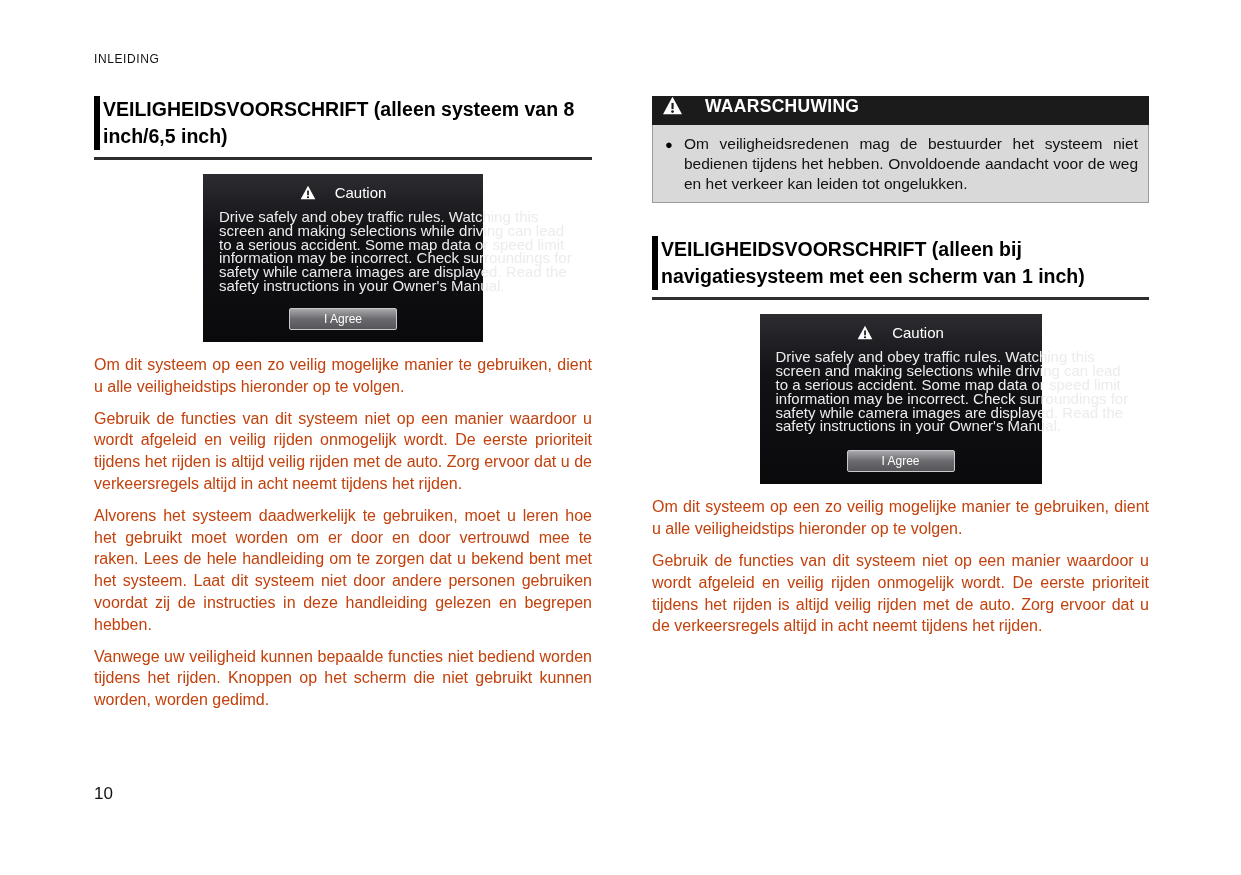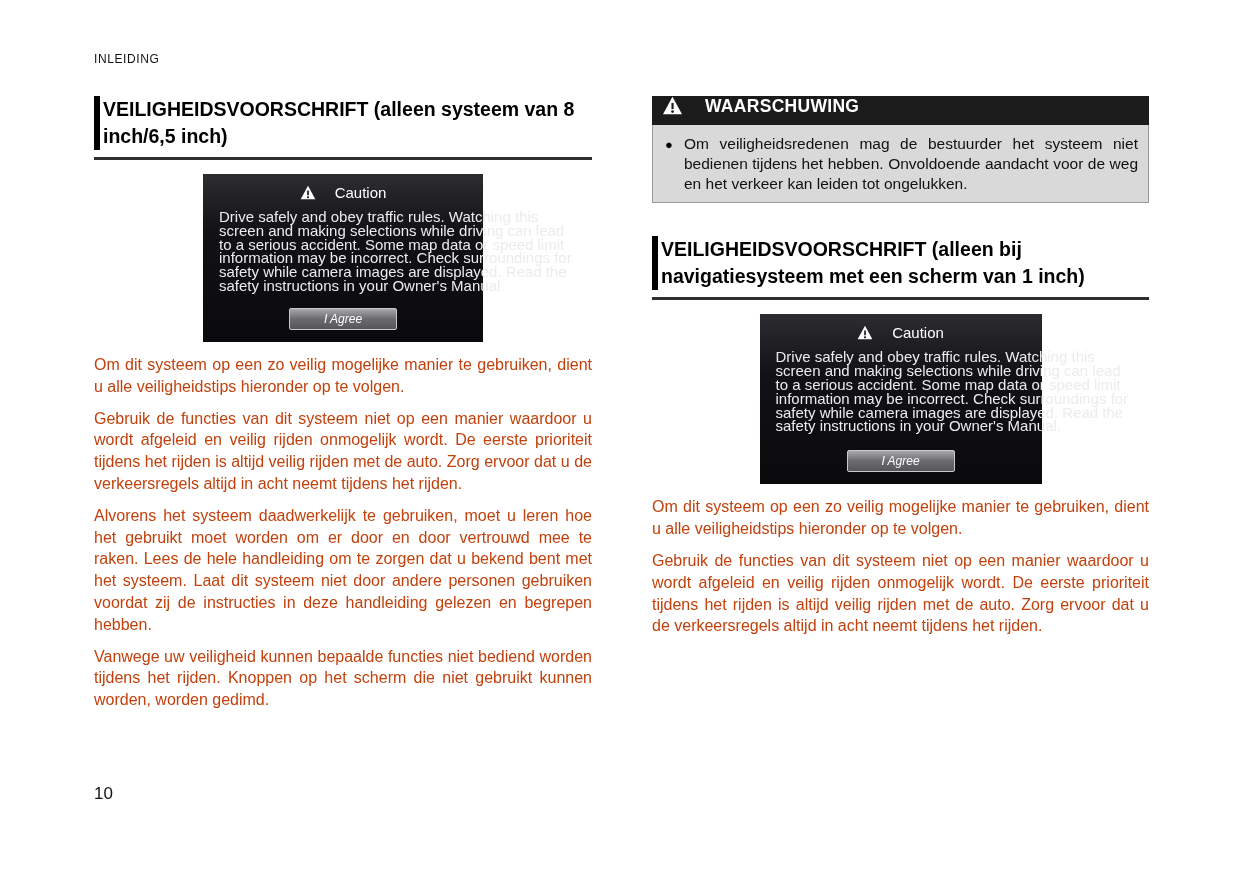--- a/index.html
+++ b/index.html
@@ -62,21 +62,21 @@
     color:#ececec; font-size:15px; line-height:13.8px;
     white-space:nowrap;
   }
   .agree-button {
     width:108px; height:22px;
     margin:4px auto 2px auto;
     background:linear-gradient(#a9a9ad,#6b6b6f 50%,#55555a);
     border:1px solid #c9c9cc;
     border-radius:2px;
     color:#fff; font-size:12px;
-    display:flex; align-items:center; justify-content:center;font-style:italic;
+    display:flex; align-items:center; justify-content:center;
   }
   .tri-icon { display:inline-block; }
 
   
   .warning-banner {
     background:#1b1b1b;
     height:29px;
     display:flex; align-items:flex-start;
     padding:0 10px;
     gap:22px;

